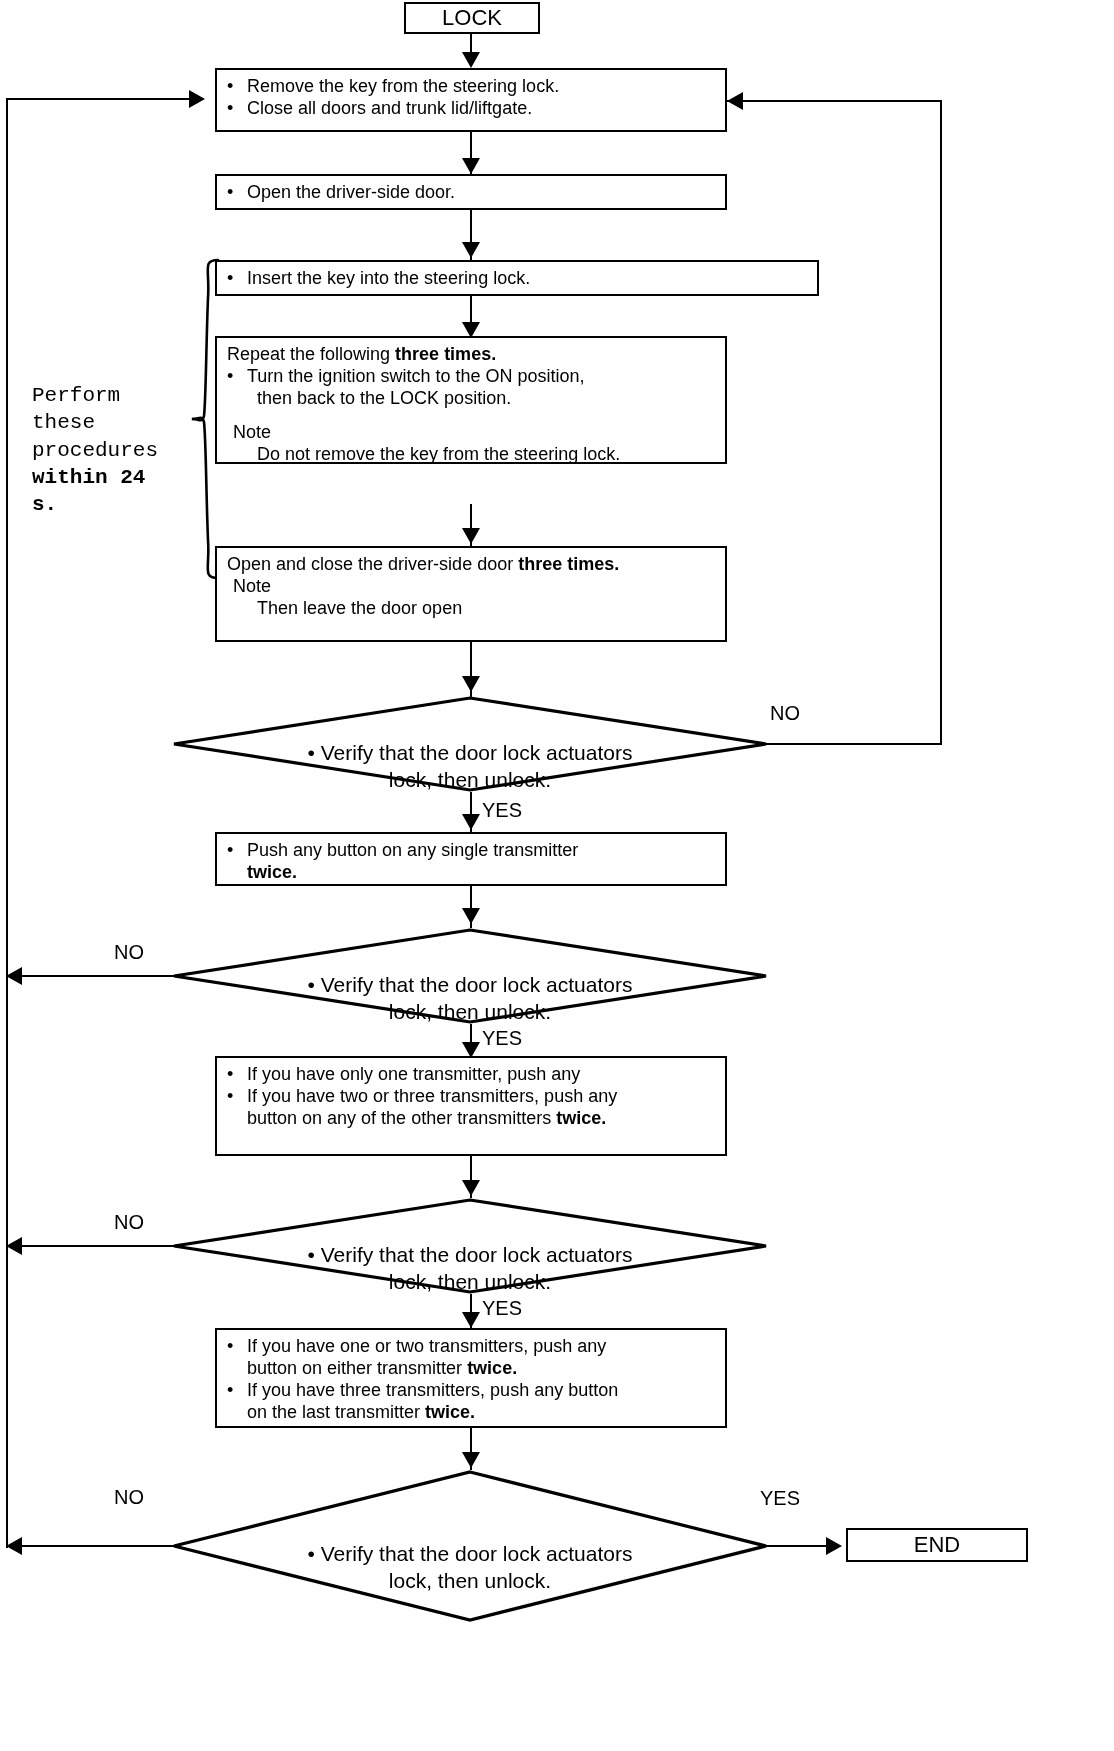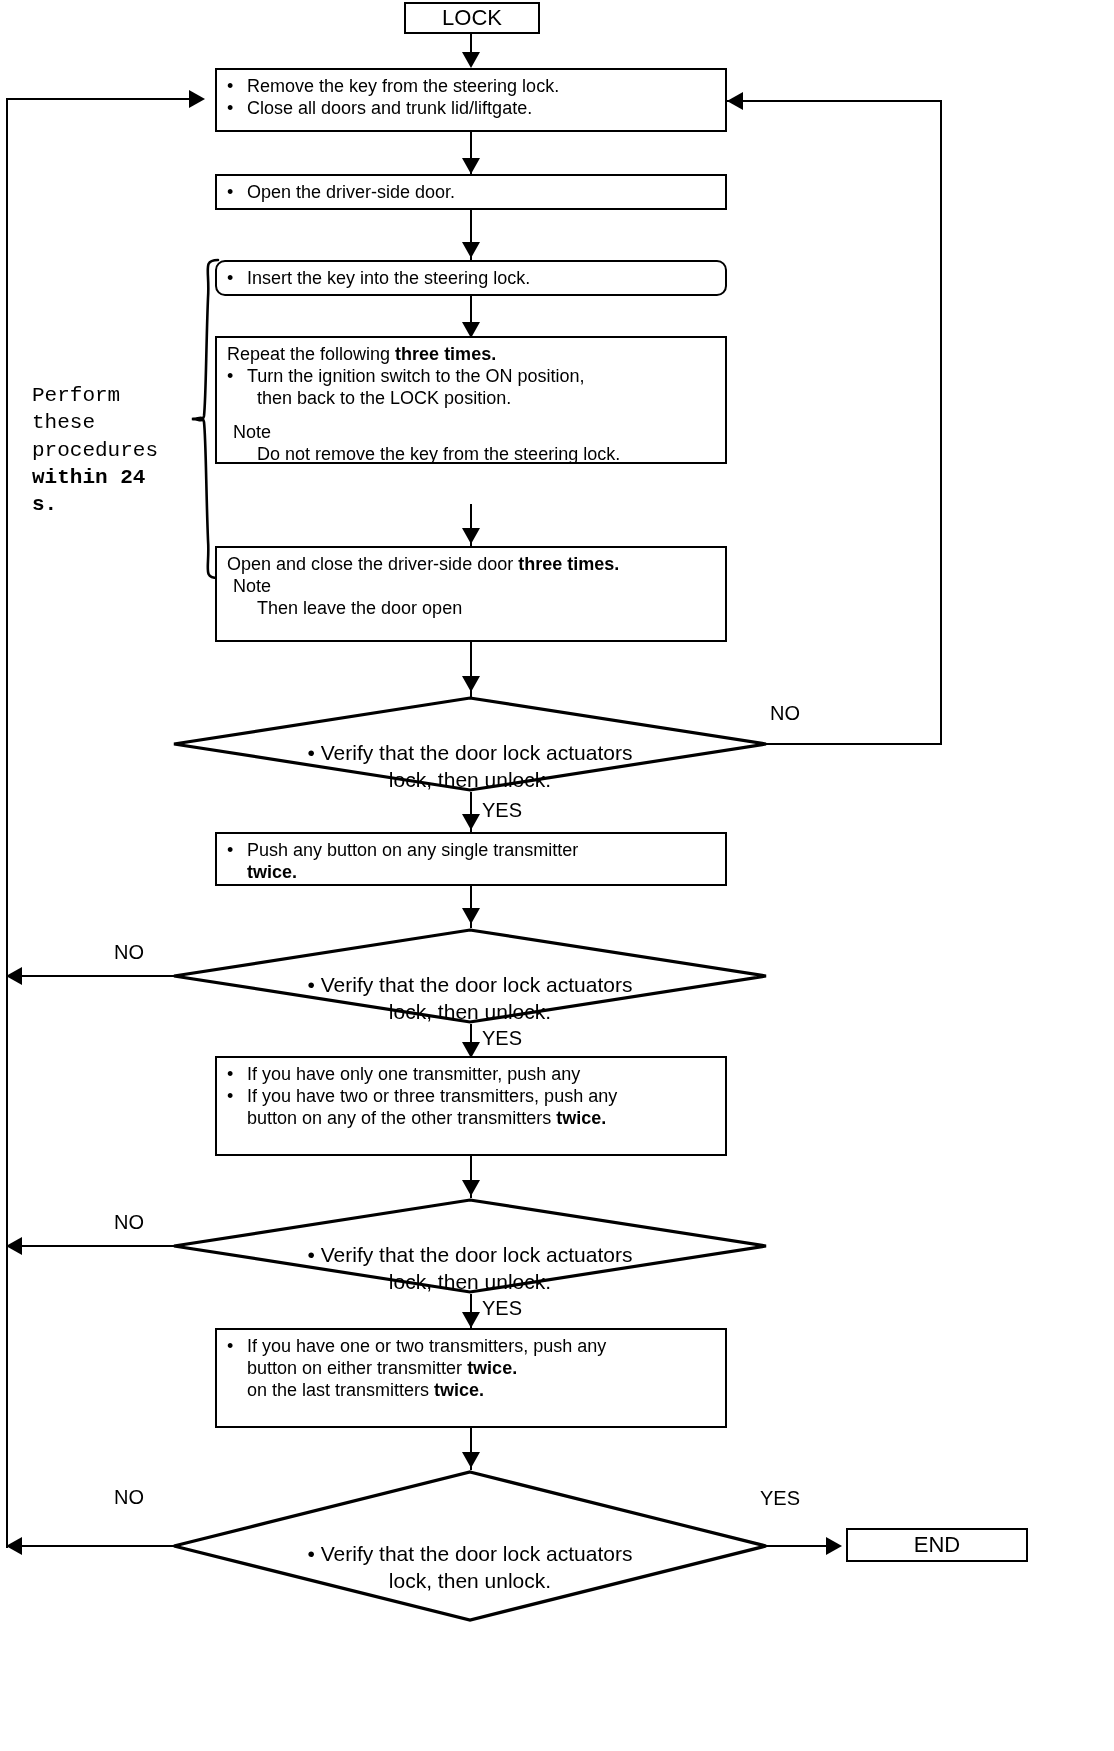--- a/index.html
+++ b/index.html
@@ -151,21 +151,21 @@
       <path d="M30 2 C14 2 22 12 20 40 C18 90 18 140 16 158 C14 166 10 160 4 161 C10 162 14 156 16 164 C18 182 18 232 20 282 C22 310 14 320 30 320" fill="none" stroke="#000" stroke-width="2.6" stroke-linecap="round"></path>
     </svg>
   </div>
 
   <div class="brace-label" style="left:32px; top:382px; width:150px;font-family:Liberation Mono, monospace;">
     <span>Perform these</span>
     <span>procedures</span>
     <span style="font-weight:bold;">within 24 s.</span>
   </div>
 
-  <div class="node proc" style="left:215px; top:260px; width:512px; height:36px;border-radius:10px;">
+  <div class="node proc" style="left:215px; top:260px; width:604px; height:36px;">
     <span class="li">Insert the key into the steering lock.</span>
   </div>
 
   <div class="edge v" style="left:470px; top:296px; height:42px;"></div>
   <div class="arrow-down" style="left:462px; top:322px;"></div>
 
   <div class="node proc" style="left:215px; top:336px; width:512px; height:128px;">
     <span class="plain"><span>Repeat the following </span><b>three times.</b></span>
     <span class="li"><span>Turn the ignition switch to the ON position,</span></span>
     <span class="indent2">then back to the LOCK position.</span>
@@ -255,21 +255,22 @@
   <div class="arrow-left" style="left:6px; top:1237px;"></div>
   <div class="edge-label" style="left:114px; top:1211px;">NO</div>
 
   <div class="edge v" style="left:470px; top:1294px; height:42px;"></div>
   <div class="arrow-down" style="left:462px; top:1312px;"></div>
   <div class="edge-label" style="left:482px; top:1297px;">YES</div>
 
   <div class="node proc" style="left:215px; top:1328px; width:512px; height:100px;">
     <span class="li"><span>If you have one or two transmitters, push any</span></span>
     <span class="indent2" style="padding-left:20px;"><span>button on either transmitter </span><b>twice.</b></span>
-    <span class="indent2" style="padding-left:20px;"><span>on the last transmitters </span><b>twice.</b></span>
+    <span class="li"><span>If you have three transmitters, push any button</span></span>
+    <span class="indent2" style="padding-left:20px;"><span>on the last transmitter </span><b>twice.</b></span>
   </div>
 
   <div class="edge v" style="left:470px; top:1428px; height:42px;"></div>
   <div class="arrow-down" style="left:462px; top:1452px;"></div>
 
   <div class="diamond-wrap" style="left:172px; top:1470px; width:596px; height:150px;">
     <svg width="596" height="150" viewBox="0 0 596 150">
       <polygon points="298,2 594,76 298,150 2,76" fill="#fff" stroke="#000" stroke-width="3.2"></polygon>
     </svg>
     <div class="diamond-text">

